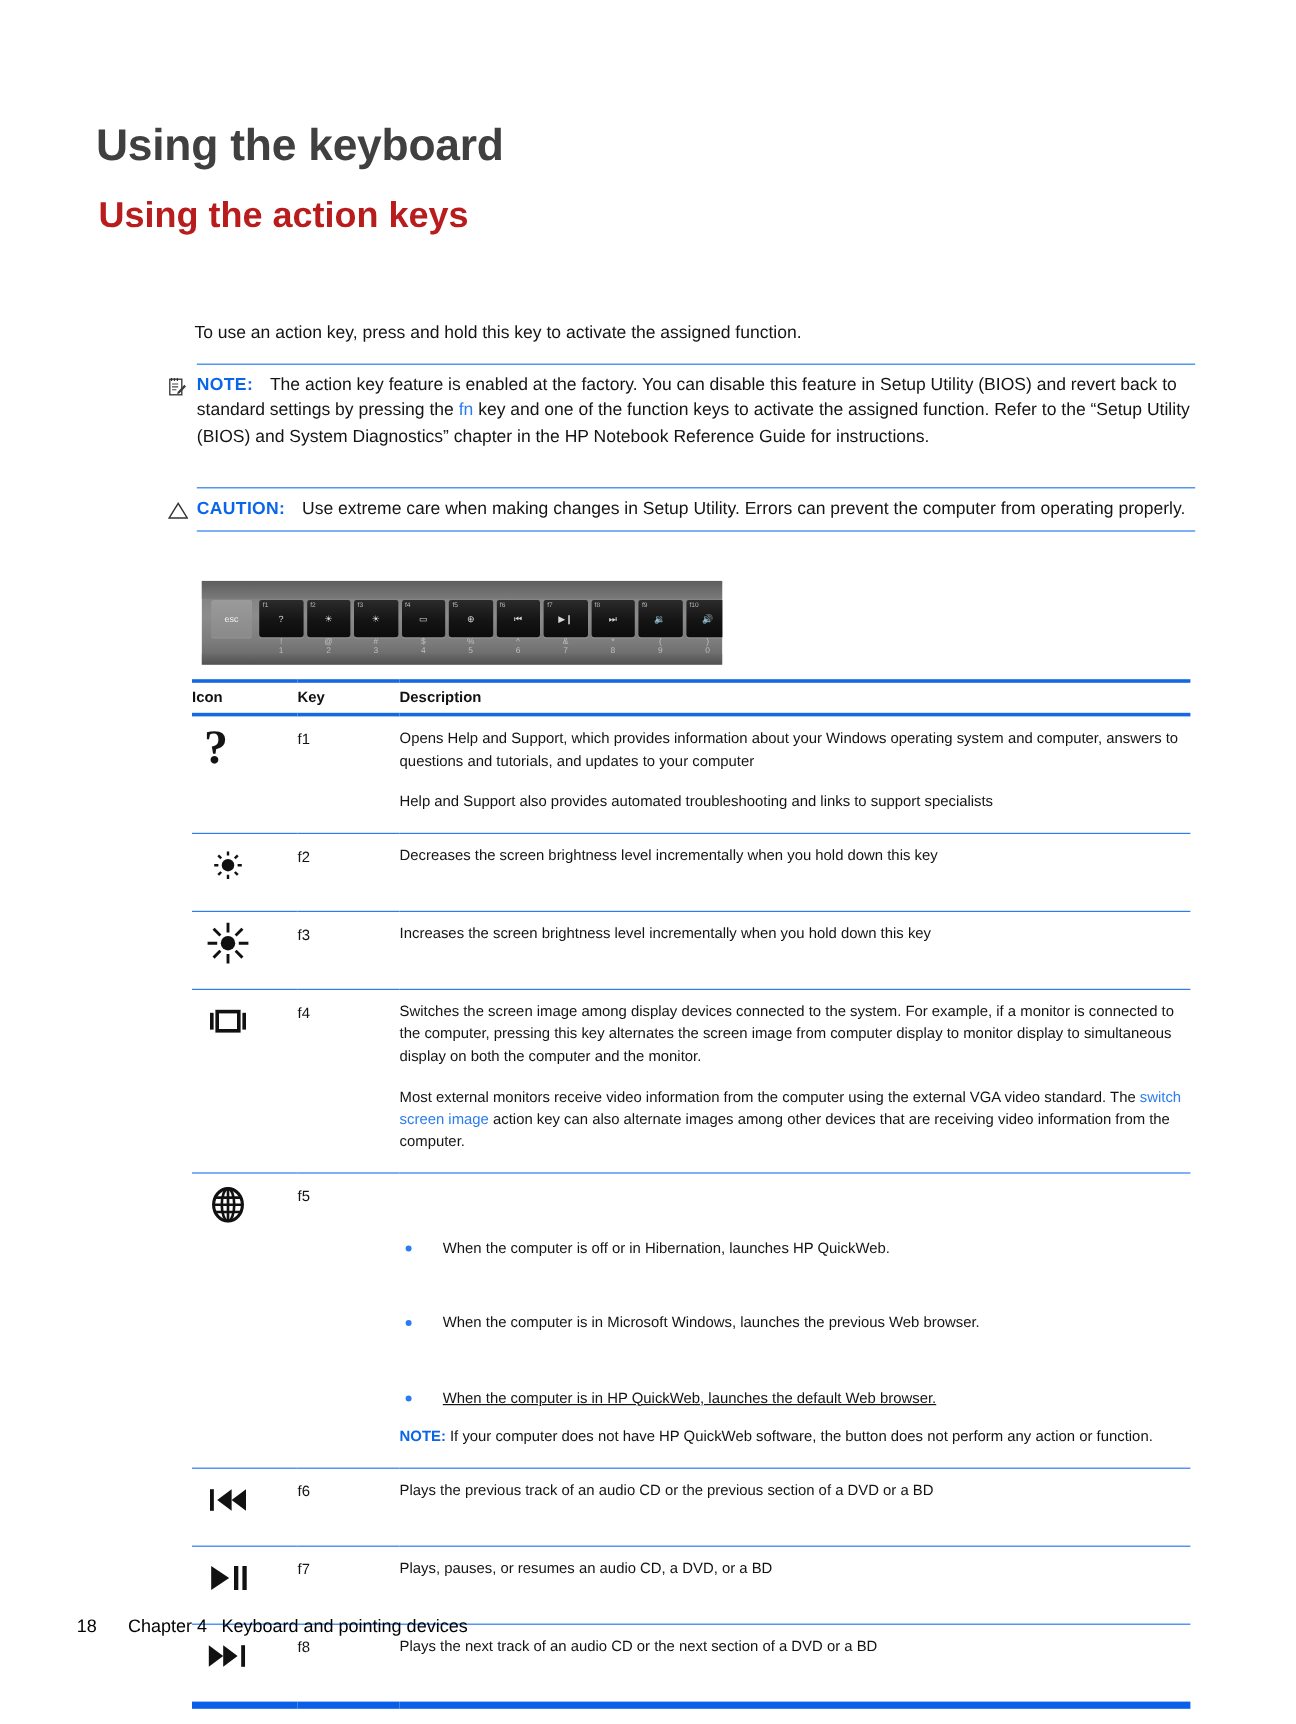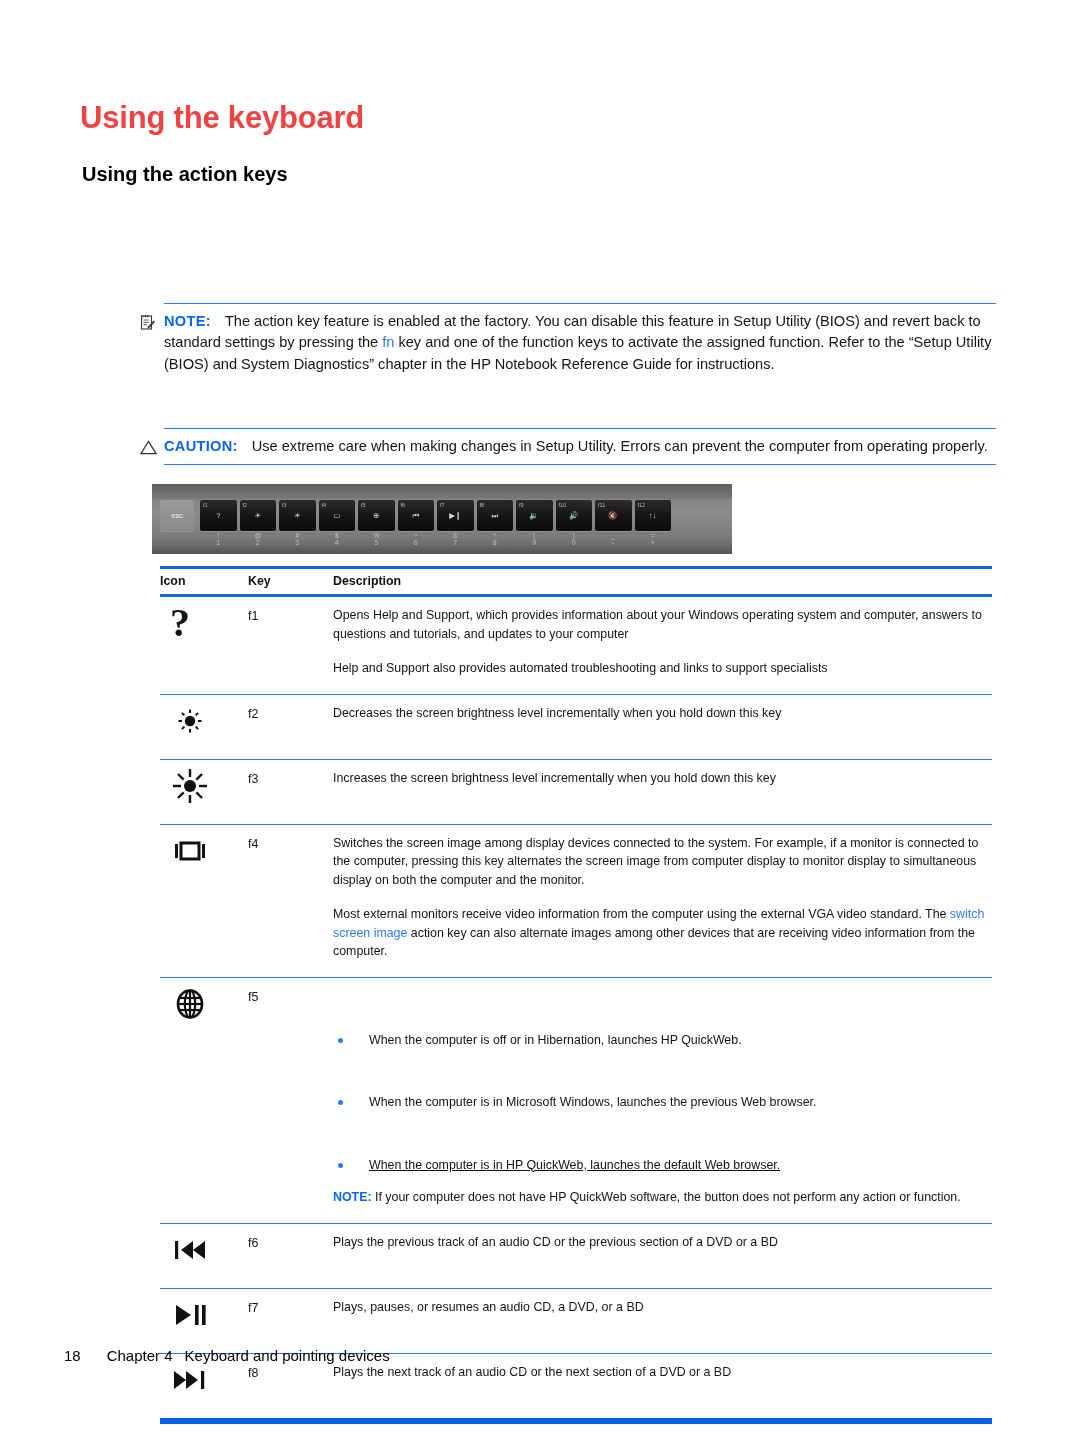--- a/index.html
+++ b/index.html
@@ -18,32 +18,32 @@
     background: #ffffff;
     overflow: hidden;
     box-sizing: border-box;
   }
 
   
   .h1 {
     position: absolute;
     left: 80px;
     top: 100px;
-    font-size: 31px;
+    font-size: 37px;
     font-weight: bold;
-    color: #ef4444;
+    color: #404040;
     letter-spacing: -0.2px;
   }
   .h2 {
     position: absolute;
     left: 82px;
     top: 163px;
-    font-size: 20px;
+    font-size: 30px;
     font-weight: bold;
-    color: #000000;
+    color: #b91c1c;
   }
 
   
   .para {
     position: absolute;
     left: 162px;
     width: 830px;
     font-size: 14.6px;
     line-height: 21px;
     color: #141414;
@@ -85,23 +85,23 @@
     position: absolute;
     left: -24px;
     top: 11px;
     width: 17px;
     height: 15px;
   }
 
   
   .kbd-photo {
     position: absolute;
-    left: 152px;
+    left: 168px;
     top: 484px;
-    width: 580px;
+    width: 434px;
     height: 70px;
     overflow: hidden;
     filter: blur(0.4px);
   }
   .kbd-body {
     position: absolute;
     inset: 0;
     background: linear-gradient(180deg,#6e6e6e 0%,#828282 14%,#8c8c8c 42%,#7b7b7b 74%,#606060 100%);
   }
   .kbd-topstrip {
@@ -234,40 +234,41 @@
 </style>
 </head>
 <body>
 
 <div class="page">
 
   <div class="h1">Using the keyboard</div>
   <div class="h2">Using the action keys</div>
 
 
+  <div class="para" style="top:268px;">To use an action key, press and hold this key to activate the assigned function.</div>
 
   <div class="admon" style="top:303px;">
     <span class="note-icon">
       <svg viewBox="0 0 16 17" width="16" height="17">
         <rect x="1.5" y="2" width="10" height="13" fill="#ffffff" stroke="#333" stroke-width="1.1"></rect>
         <line x1="3" y1="1" x2="3" y2="3.4" stroke="#333" stroke-width="1"></line>
         <line x1="5.4" y1="1" x2="5.4" y2="3.4" stroke="#333" stroke-width="1"></line>
         <line x1="7.8" y1="1" x2="7.8" y2="3.4" stroke="#333" stroke-width="1"></line>
         <line x1="3.4" y1="6" x2="8.5" y2="6" stroke="#444" stroke-width="0.9"></line>
         <line x1="3.4" y1="8.4" x2="8.5" y2="8.4" stroke="#444" stroke-width="0.9"></line>
         <line x1="3.4" y1="10.8" x2="7" y2="10.8" stroke="#444" stroke-width="0.9"></line>
         <path d="M8 12.6 L13.6 6.6 L15 8 L9.4 14 L7.6 14.4 Z" fill="#3c3c3c"></path>
       </svg>
     </span>
     <div class="admon-body">
       <span class="admon-label">NOTE:</span><span class="admon-gap"></span><span>The action key feature is enabled at the factory. You can disable this feature in Setup Utility (BIOS) and revert back to standard settings by pressing the </span><span class="blue">fn</span><span> key and one of the function keys to activate the assigned function. Refer to the “Setup Utility (BIOS) and System Diagnostics” chapter in the HP Notebook Reference Guide for instructions.</span>
     </div>
   </div>
 
-  <div class="admon last" style="top:406px;margin-top:22px;">
+  <div class="admon last" style="top:406px;">
     <span class="caution-icon">
       <svg viewBox="0 0 17 15" width="17" height="15">
         <path d="M8.5 1.4 L16 13.6 L1 13.6 Z" fill="none" stroke="#333" stroke-width="1.2"></path>
       </svg>
     </span>
     <div class="admon-body">
       <span class="admon-label">CAUTION:</span><span class="admon-gap"></span><span>Use extreme care when making changes in Setup Utility. Errors can prevent the computer from operating properly.</span>
     </div>
   </div>
 

